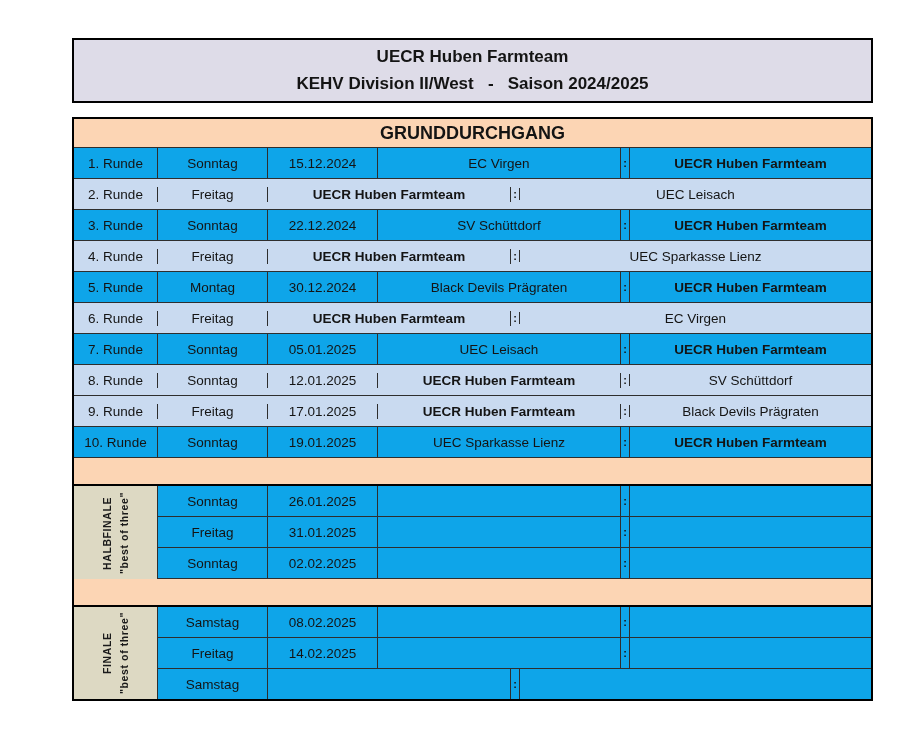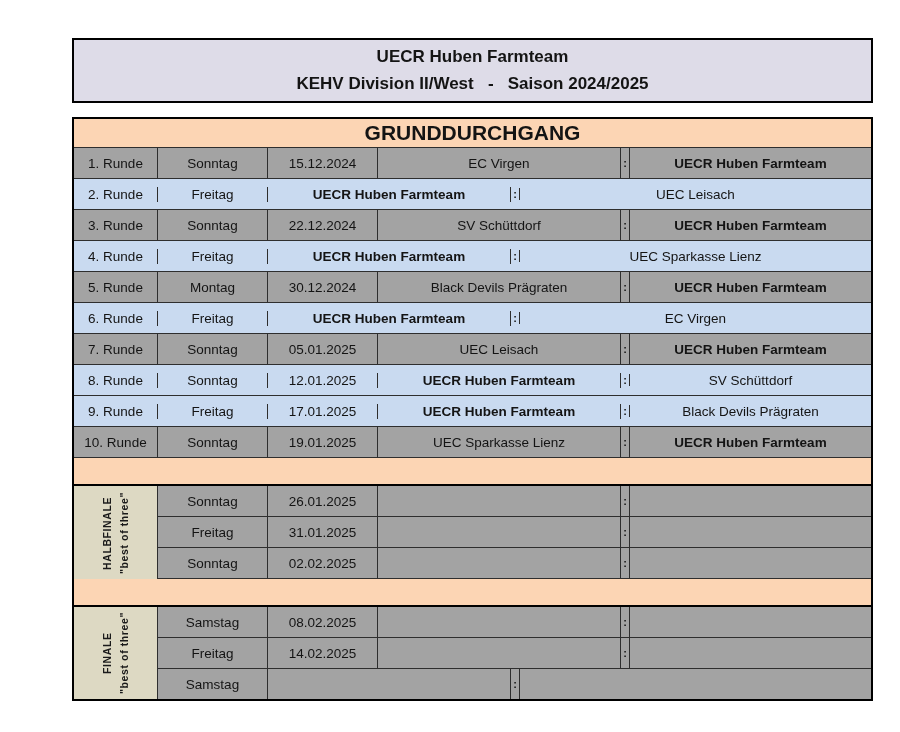--- a/index.html
+++ b/index.html
@@ -48,32 +48,32 @@
     background: #fff;
   }
   .band-title {
     height: 28px;
     background: #fcd5b4;
     border-bottom: 1px solid #2e2e2e;
     display: flex;
     align-items: center;
     justify-content: center;
     font-weight: 700;
-    font-size: 21px;
+    font-size: 18px;
   }
   .band-spacer {
     height: 26px;
     background: #fcd5b4;
     border-bottom: 2px solid #000;
   }
   .row {
     display: flex;
     height: 30px;
     border-bottom: 1px solid #2e2e2e;
-    background: #a3a3a3;
+    background: #0ea5e9;
   }
   .row.blue { background: #c9daf0; align-items: center; }
   .row.noborder { border-bottom: none; }
   .cell {
     box-sizing: border-box;
     display: flex;
     align-items: center;
     justify-content: center;
     font-size: 13.5px;
     border-right: 1px solid #2e2e2e;

